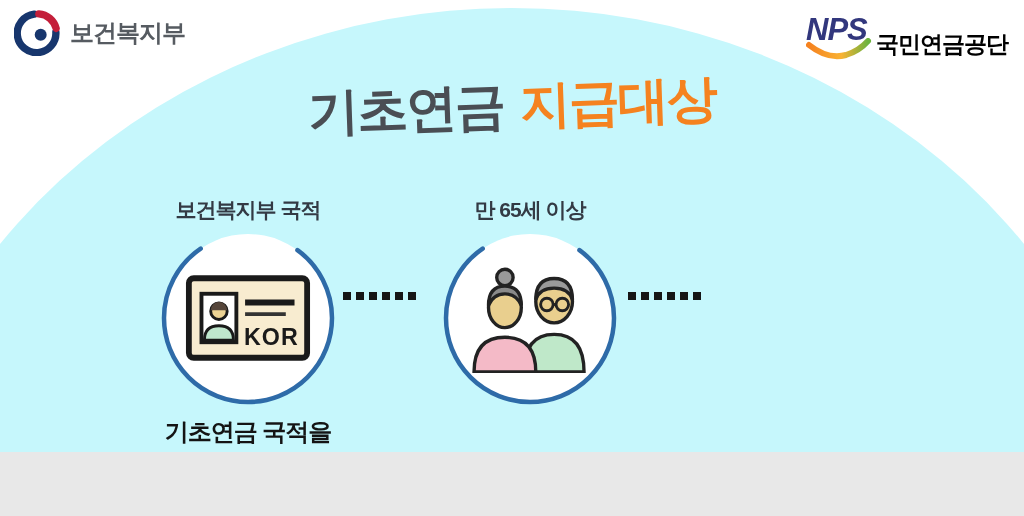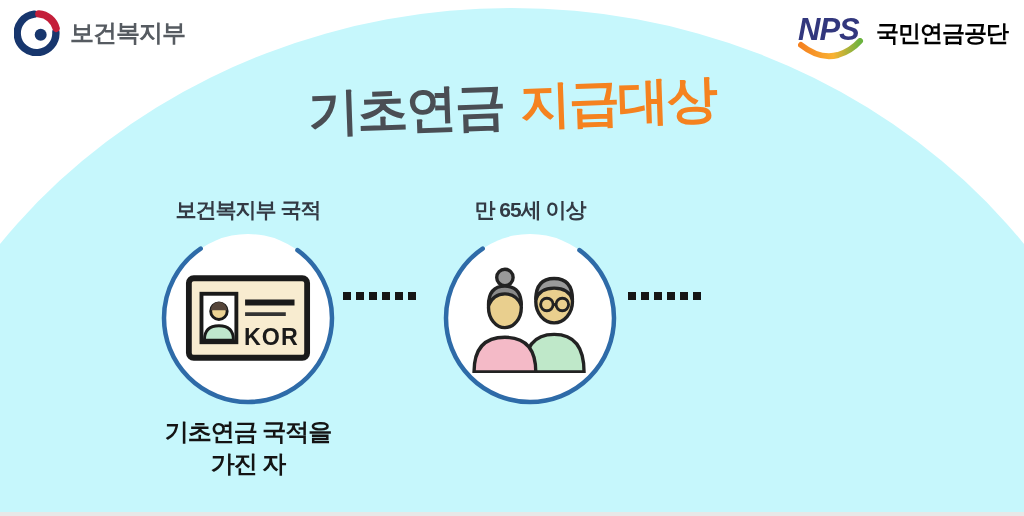--- a/index.html
+++ b/index.html
@@ -1,27 +1,27 @@
 <!DOCTYPE html>
 <html><head>
 <meta charset="utf-8">
 <style>
   html,body{margin:0;padding:0;background:#e8e8e8;}
   .stage{
-    position:relative;width:1024px;height:512px;overflow:hidden;
+    position:relative;width:1024px;height:452px;overflow:hidden;
     background:#ffffff;font-family:"Liberation Sans",sans-serif;
   }
   .dome{
     position:absolute;left:-128px;top:8px;width:1280px;height:1180px;
     border-radius:50%;background:#c6f7fc;
   }
   
   .mohw{position:absolute;left:14px;top:10px;display:flex;align-items:center;gap:10px;}
   .mohw-label{font-size:24px;font-weight:700;color:#565b61;letter-spacing:-1px;}
-  .nps{position:absolute;right:16px;top:16px;display:flex;align-items:flex-start;gap:8px;}
+  .nps{position:absolute;right:16px;top:16px;display:flex;align-items:flex-end;}
   .nps-mark{position:relative;width:70px;height:44px;}
   .nps-text{
     position:absolute;left:0;top:-4px;font-size:31px;font-weight:900;color:#32377d;
     font-style:italic;letter-spacing:-1px;
   }
   .nps-swoosh{position:absolute;left:0;top:22px;}
   .nps-kr{font-size:23px;font-weight:800;color:#000000;letter-spacing:-1px;margin-top:2px;}
   
   .title{
     position:absolute;left:0;top:72px;width:100%;text-align:center;

